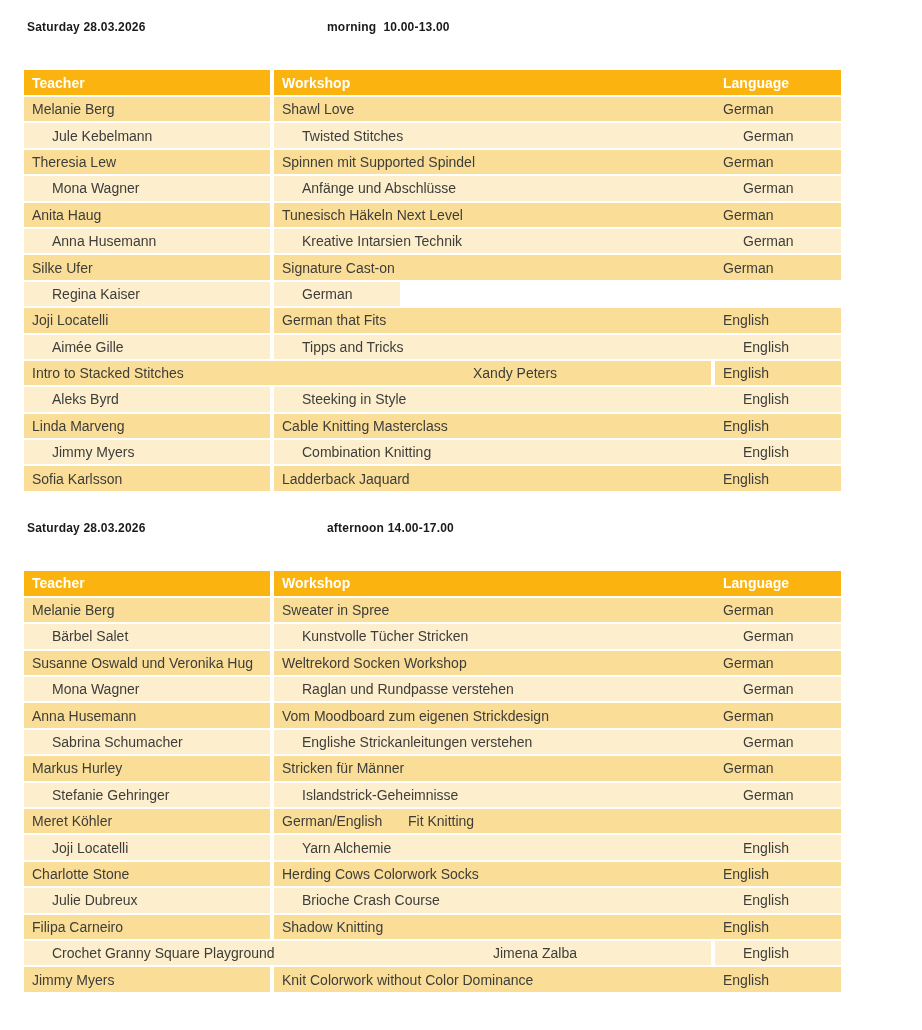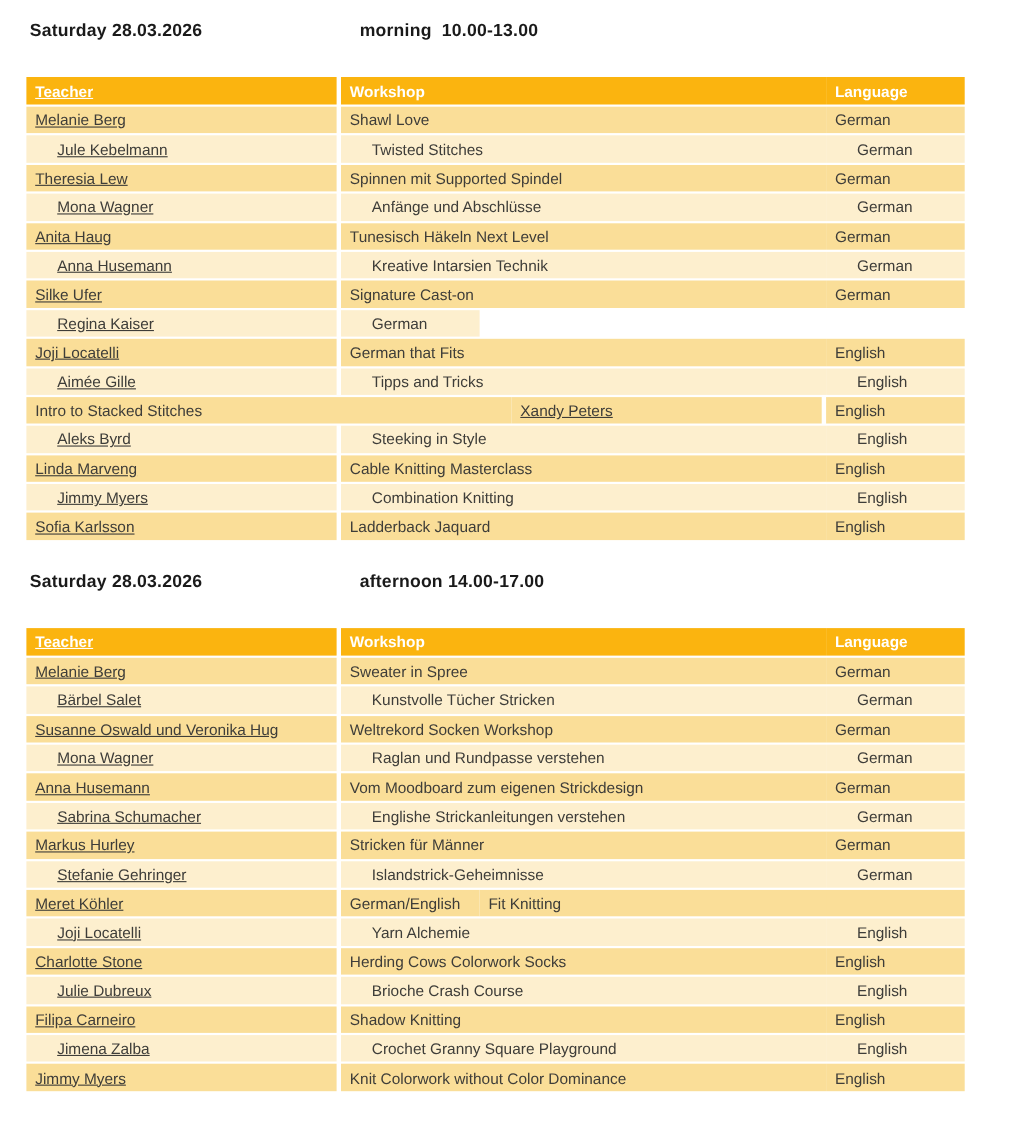--- a/index.html
+++ b/index.html
@@ -22,21 +22,21 @@
     background: #ffffff;
     padding: 20px 24px 0 24px;
     overflow: hidden;
   }
   .section + .section { margin-top: 30px; }
   .section-title {
     display: flex;
     align-items: baseline;
     height: 18px;
     padding-left: 3px;
-    font-size: 16px;
+    font-size: 12px;
     font-weight: bold;
     color: var(--title-text);
     letter-spacing: 0.2px;
   }
   .title-date { width: 300px; white-space: pre; }
   .title-time { white-space: pre; }
   .tbl {
     margin-top: 32px;
     width: 873px;
   }
@@ -48,21 +48,21 @@
   .row { height: 24.4px; }
   .cell {
     display: flex;
     align-items: center;
     padding-left: 8px;
     font-size: 14px;
     color: var(--body-text);
     overflow: hidden;
     white-space: nowrap;
   }
-  .c0 { width: 282px; margin-right: 4px; text-decoration: underline; }
+  .c0 { width: 246px; margin-right: 4px; }
   .c1 { width: 441px; margin-right: 0; }
   .c2 { width: 126px; }
   .hrow .cell {
     background: var(--header-bg);
     color: var(--header-text);
     font-weight: bold;
   }
   .row.dark  .cell { background: var(--row-dark); }
   .row.light .cell { background: var(--row-light); padding-left: 28px; }
 </style>
@@ -231,22 +231,22 @@
             <div class="cell c0">Julie Dubreux</div>
             <div class="cell c1">Brioche Crash Course</div>
             <div class="cell c2">English</div>
           </div>
           <div class="row dark">
             <div class="cell c0">Filipa Carneiro</div>
             <div class="cell c1">Shadow Knitting</div>
             <div class="cell c2">English</div>
           </div>
           <div class="row light">
+            <div class="cell c1">Crochet Granny Square Playground</div>
             <div class="cell c0">Jimena Zalba</div>
-            <div class="cell c1">Crochet Granny Square Playground</div>
             <div class="cell c2">English</div>
           </div>
           <div class="row dark">
             <div class="cell c0">Jimmy Myers</div>
             <div class="cell c1">Knit Colorwork without Color Dominance</div>
             <div class="cell c2">English</div>
           </div>
         </div>
     </div>
   </div>

